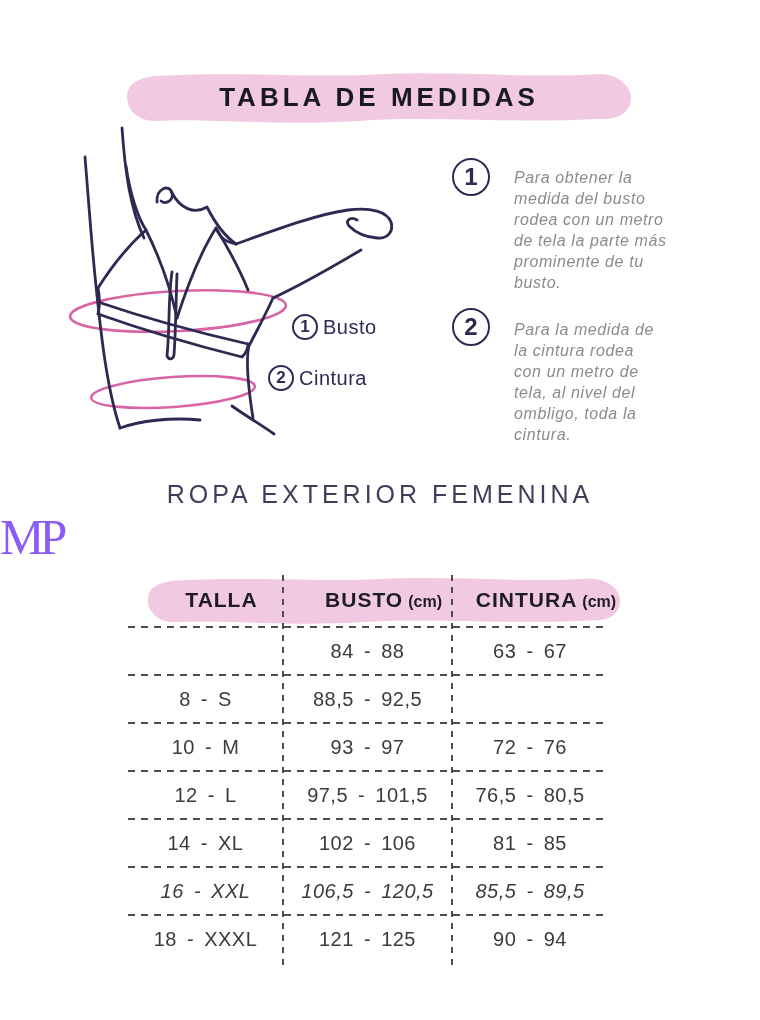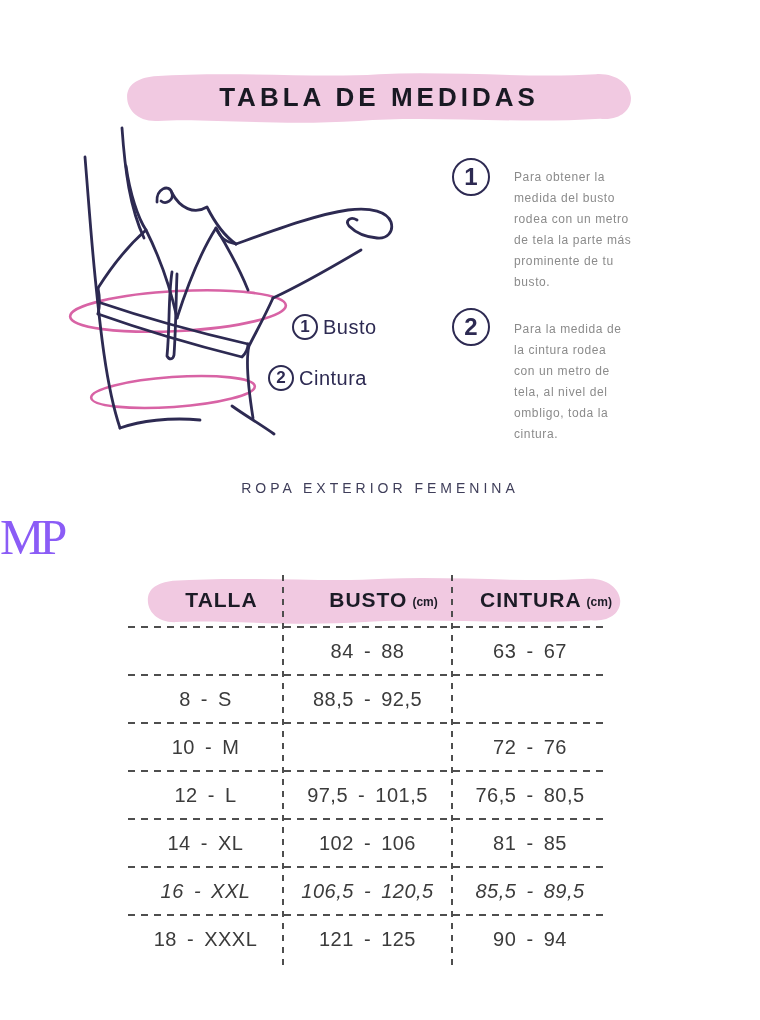--- a/index.html
+++ b/index.html
@@ -29,44 +29,44 @@
   
   .step-badge {
     position:absolute; width:38px; height:38px; border:2.5px solid #2d2a52; border-radius:50%;
     display:flex; align-items:center; justify-content:center;
     font-size:24px; font-weight:bold; color:#2d2a52; background:#fff;
   }
   #step-badge-1 { left:452px; top:158px; }
   #step-badge-2 { left:452px; top:308px; }
   .step-text {
     position:absolute; left:514px; width:180px;
-    font-size:12px; line-height:21px; letter-spacing:0.6px;
-    color:#8b8b8b; white-space:pre-line;
+    font-size:16px; line-height:21px; letter-spacing:0.6px;
+    color:#8b8b8b; white-space:pre-line;font-style:italic;
   }
   #step-text-1 { top:167px; }
   #step-text-2 { top:319px; }
   
   .section-heading {
     position:absolute; left:0; top:480px; width:100%; text-align:center;
-    font-size:14px; letter-spacing:4px; color:#3f3e5a;
+    font-size:25px; letter-spacing:4px; color:#3f3e5a;
   }
   .brand-logo {
     position:absolute; left:0; top:512px; width:100%; text-align:left;
     font-family:"Liberation Serif", serif; font-size:50px; line-height:1;
     letter-spacing:-5px; color:#8b5cf6;
   }
   
   .size-table { position:absolute; left:128px; top:575px; width:480px; height:396px; }
   .header-blob { position:absolute; left:16px; top:0; width:480px; height:50px; }
   .header-blob svg { position:absolute; inset:0; width:100%; height:100%; }
   .hcell {
     position:absolute; top:0; height:50px; display:flex; align-items:center; justify-content:center;
     font-weight:bold; font-size:21px; letter-spacing:1px; color:#1c1b26;
   }
-  .hcell .unit { font-size:12px; font-weight:bold; margin-left:5px; margin-top:4px; letter-spacing:0; }
+  .hcell .unit { font-size:16px; font-weight:bold; margin-left:5px; margin-top:4px; letter-spacing:0; }
   #hcell-0 { left:0;    width:155px; }
   #hcell-1 { left:155px; width:169px; }
   #hcell-2 { left:324px; width:156px; }
   .vline {
     position:absolute; top:0; width:2px; height:392px; z-index:3;
     background:repeating-linear-gradient(180deg,#4e4e4e 0 6px,transparent 6px 12px);
   }
   #vline-0 { left:154px; } #vline-1 { left:323px; }
   .hsep {
     position:absolute; left:0; width:480px; height:2px; z-index:2;
@@ -174,20 +174,21 @@
           <div class="tcell c2">63 - 67</div>
         </div>
         <div class="hsep" style="top: 99px;"></div>
         <div class="trow" style="top: 100px;">
           <div class="tcell c0">8 - S</div>
           <div class="tcell c1">88,5 - 92,5</div>
         </div>
         <div class="hsep" style="top: 147px;"></div>
         <div class="trow" style="top: 148px;">
           <div class="tcell c0">10 - M</div>
+          <div class="tcell c1">93 - 97</div>
           <div class="tcell c2">72 - 76</div>
         </div>
         <div class="hsep" style="top: 195px;"></div>
         <div class="trow" style="top: 196px;">
           <div class="tcell c0">12 - L</div>
           <div class="tcell c1">97,5 - 101,5</div>
           <div class="tcell c2">76,5 - 80,5</div>
         </div>
         <div class="hsep" style="top: 243px;"></div>
         <div class="trow" style="top: 244px;">

